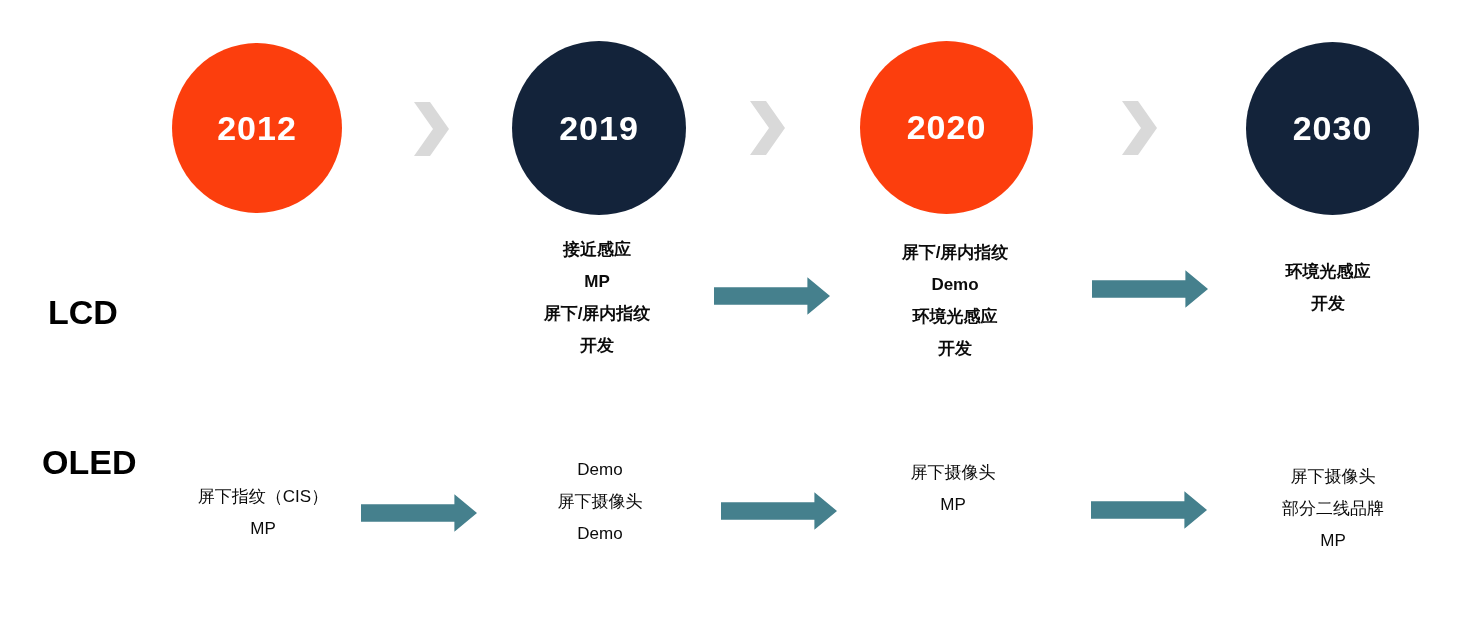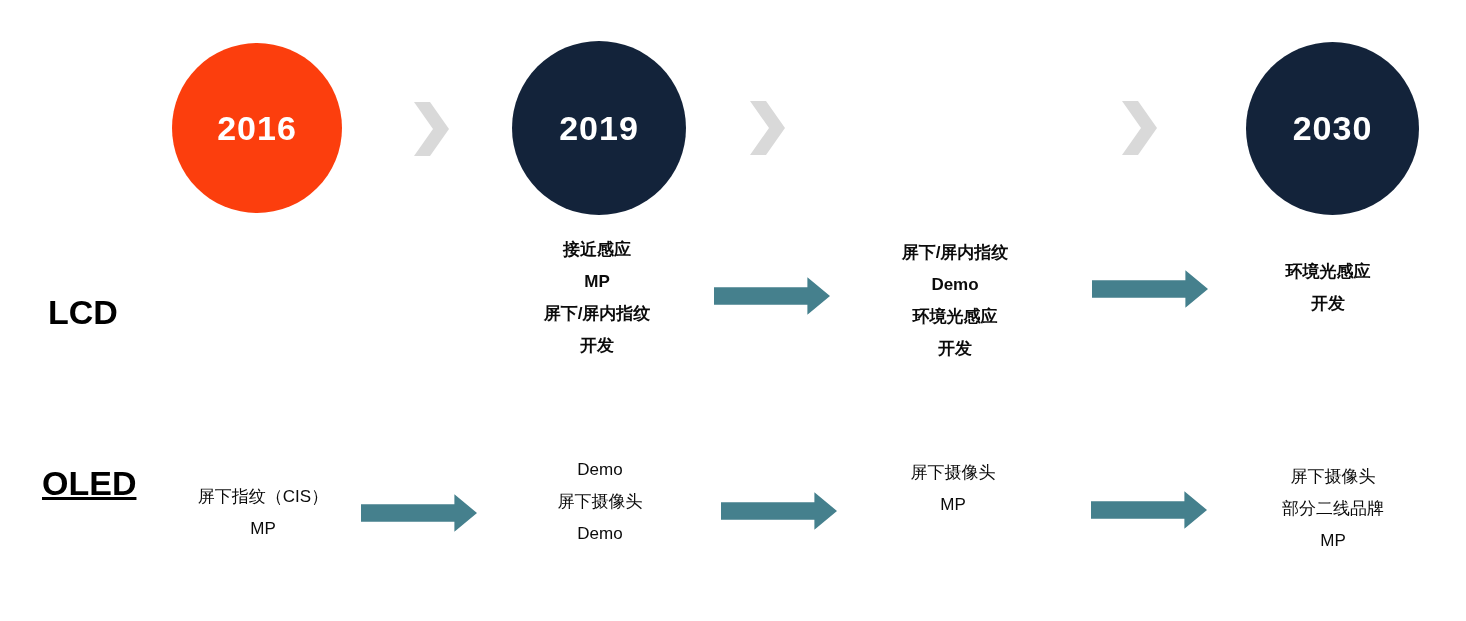--- a/index.html
+++ b/index.html
@@ -32,24 +32,27 @@
 
   .flow-arrow{position:absolute;width:116px;height:38px;}
   .flow-arrow svg{display:block;width:100%;height:100%;}
 </style>
 </head>
 <body>
 
 <div class="canvas">
 
   <div class="circle orange" style="left:172px;top:43px;width:170px;height:170px;">
-    <span>2016</span>
+    <span>2012</span>
   </div>
   <div class="circle navy" style="left:512px;top:41px;width:174px;height:174px;justify-content:center;">
     <span>2019</span>
+  </div>
+  <div class="circle orange" style="left:860px;top:41px;width:173px;height:173px;">
+    <span>2020</span>
   </div>
   <div class="circle navy" style="left:1246px;top:42px;width:173px;height:173px;">
     <span>2030</span>
   </div>
 
   <div class="chevron" style="left:411px;top:96px;">
     <svg viewBox="0 0 40 66">
         <polygon points="3,6 19,6 38,33 19,60 3,60 22,33" fill="var(--chevron-gray)"></polygon>
       </svg>
   </div>
@@ -58,21 +61,21 @@
         <polygon points="3,6 19,6 38,33 19,60 3,60 22,33" fill="var(--chevron-gray)"></polygon>
       </svg>
   </div>
   <div class="chevron" style="left:1119px;top:95px;">
     <svg viewBox="0 0 40 66">
         <polygon points="3,6 19,6 38,33 19,60 3,60 22,33" fill="var(--chevron-gray)"></polygon>
       </svg>
   </div>
 
   <div class="row-label" style="left:48px;top:293px;">LCD</div>
-  <div class="row-label" style="left:42px;top:464px;text-decoration:underline;">OLED</div>
+  <div class="row-label" style="left:42px;top:443px;">OLED</div>
 
   <div class="milestones bold" style="left:597px;top:234px;">
       <div>接近感应</div>
       <div>MP</div>
       <div>屏下/屏内指纹</div>
       <div>开发</div>
     </div>
   <div class="milestones bold" style="left:955px;top:237px;">
       <div>屏下/屏内指纹</div>
       <div>Demo</div>

